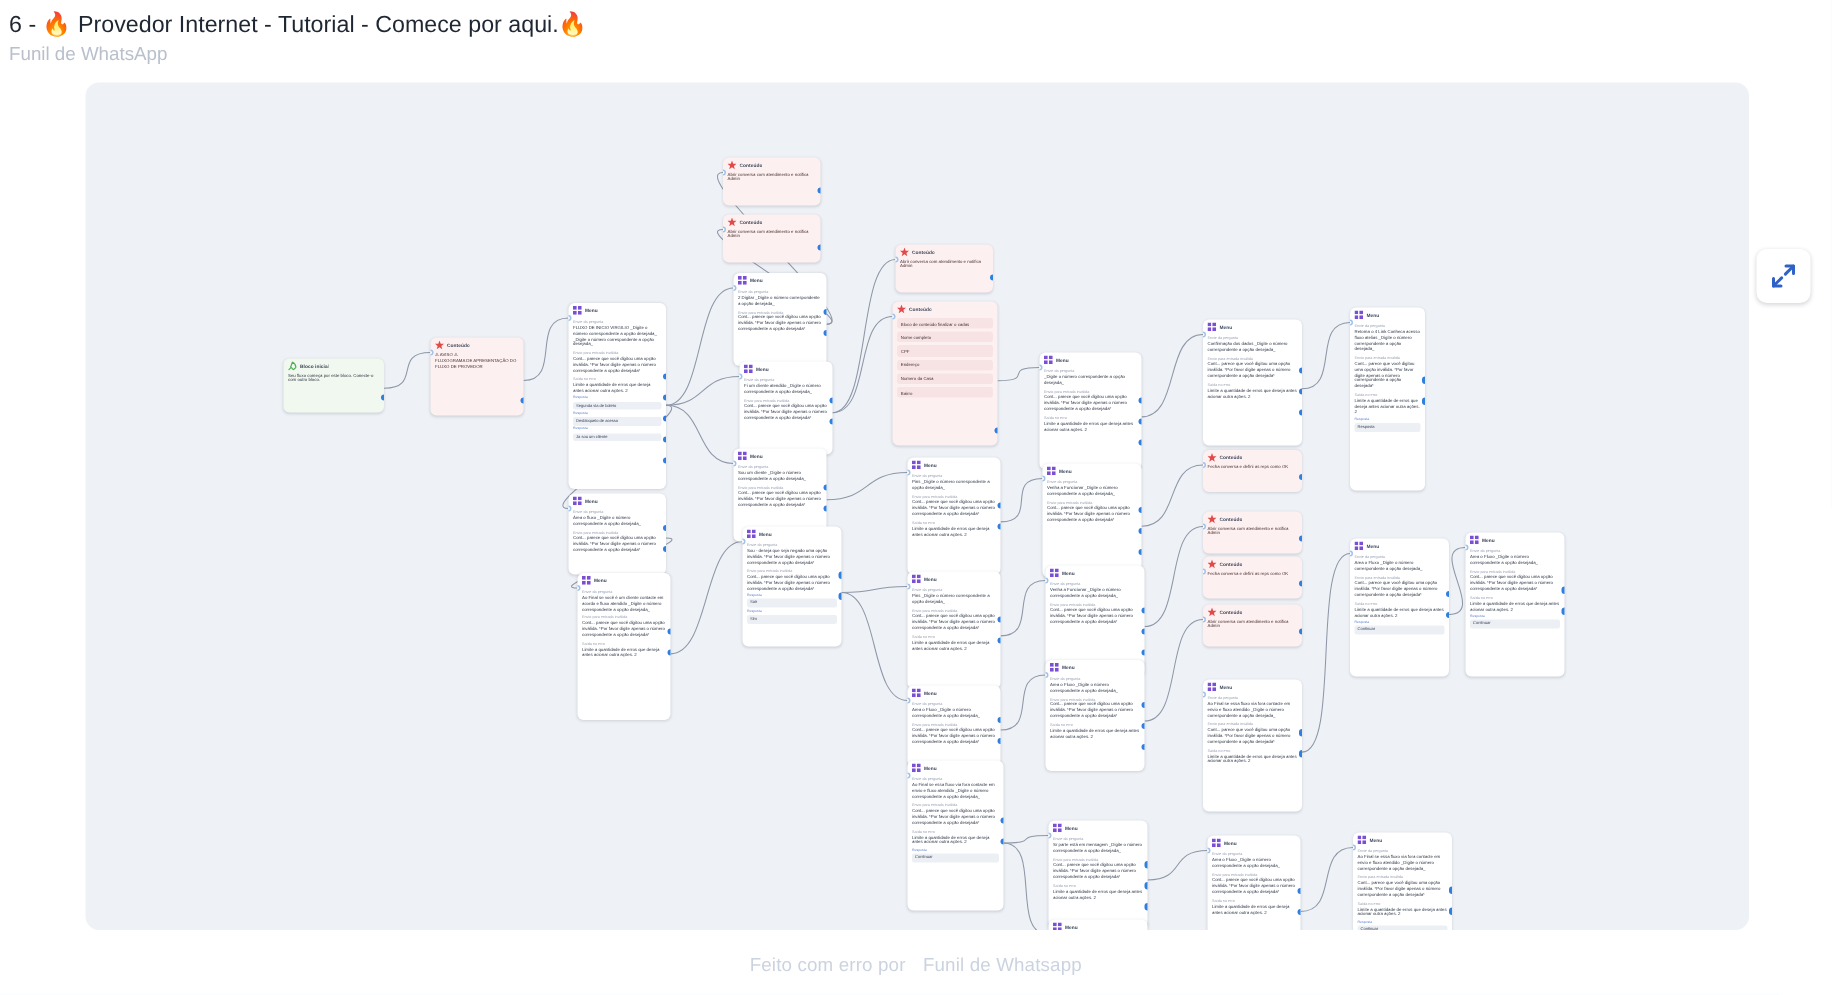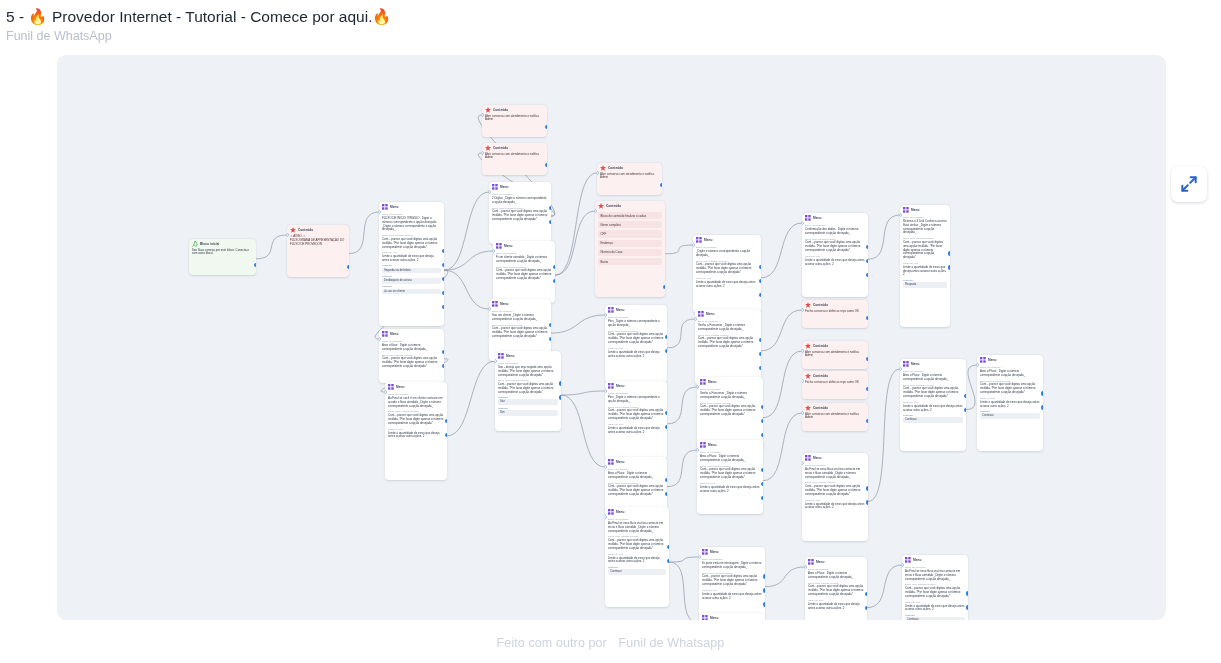--- a/index.html
+++ b/index.html
@@ -158,21 +158,21 @@
   .h.in {
     left: -2.1px;
     background: #ffffff;
     border: .8px solid #9fc2ec;
   }
 </style>
 </head>
 <body>
 
 <div id="page-header">
-  <div id="flow-title">5 - 🔥 Provedor Internet - Tutorial - Comece por aqui.🔥</div>
+  <div id="flow-title">6 - 🔥 Provedor Internet - Tutorial - Comece por aqui.🔥</div>
   <div id="flow-subtitle">Funil de WhatsApp</div>
 </div>
 
 <div id="canvas-wrap">
   <div id="flow-canvas">
     <svg id="edge-layer" viewBox="0 0 1109 565" preserveAspectRatio="none">
         <path d="M 199 203.8 C 225 203.8, 204 180, 230 180" fill="none" stroke="#8d97a8" stroke-width="0.7"></path>
         <path d="M 292 198.6 C 318 198.6, 296 157, 322 157" fill="none" stroke="#8d97a8" stroke-width="0.7"></path>
         <path d="M 387 215.2 C 413 215.2, 296 284, 322 284" fill="none" stroke="#8d97a8" stroke-width="0.7"></path>
         <path d="M 387 215.2 C 413 215.2, 406 137, 432 137" fill="none" stroke="#8d97a8" stroke-width="0.7"></path>
@@ -896,15 +896,15 @@
 <div id="fullscreen-button" title="Tela cheia">
   <svg width="20" height="20" viewBox="0 0 24 24" fill="none" stroke="#2f62c8" stroke-width="2.4" stroke-linecap="round" stroke-linejoin="round">
     <polyline points="14,4 20,4 20,10"></polyline>
     <polyline points="10,20 4,20 4,14"></polyline>
     <line x1="20" y1="4" x2="13.5" y2="10.5"></line>
     <line x1="4" y1="20" x2="10.5" y2="13.5"></line>
   </svg>
 </div>
 
 <div id="page-footer">
-  <span>Feito com outro por</span>
+  <span>Feito com erro por</span>
   <span id="footer-brand">Funil de Whatsapp</span>
 </div>
 
 </body></html>

